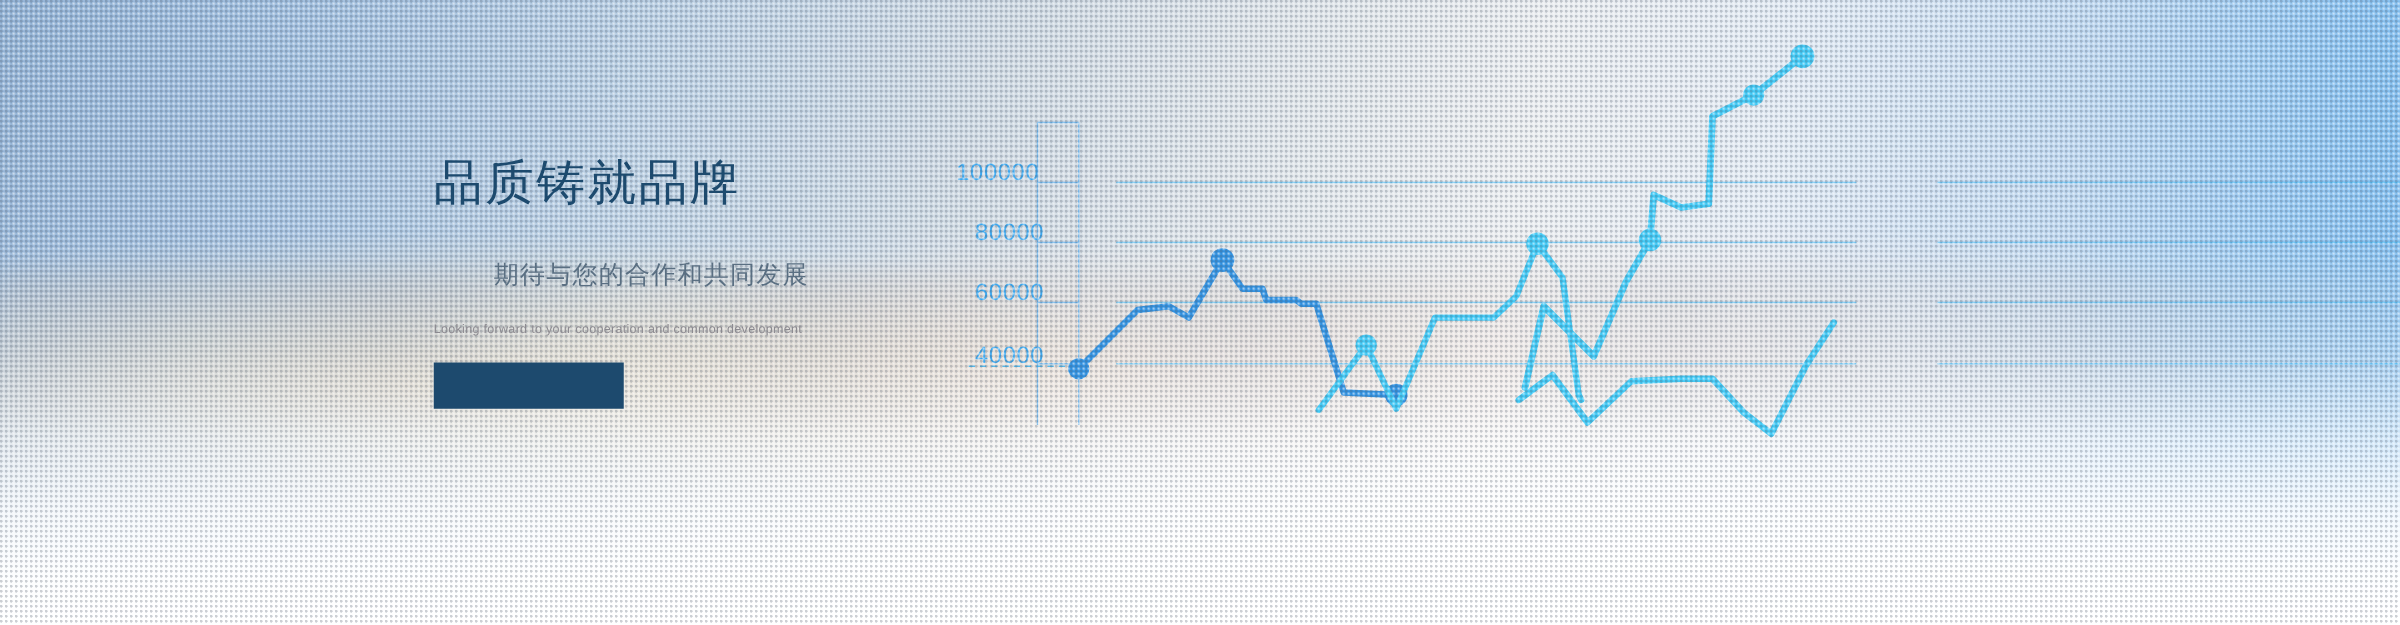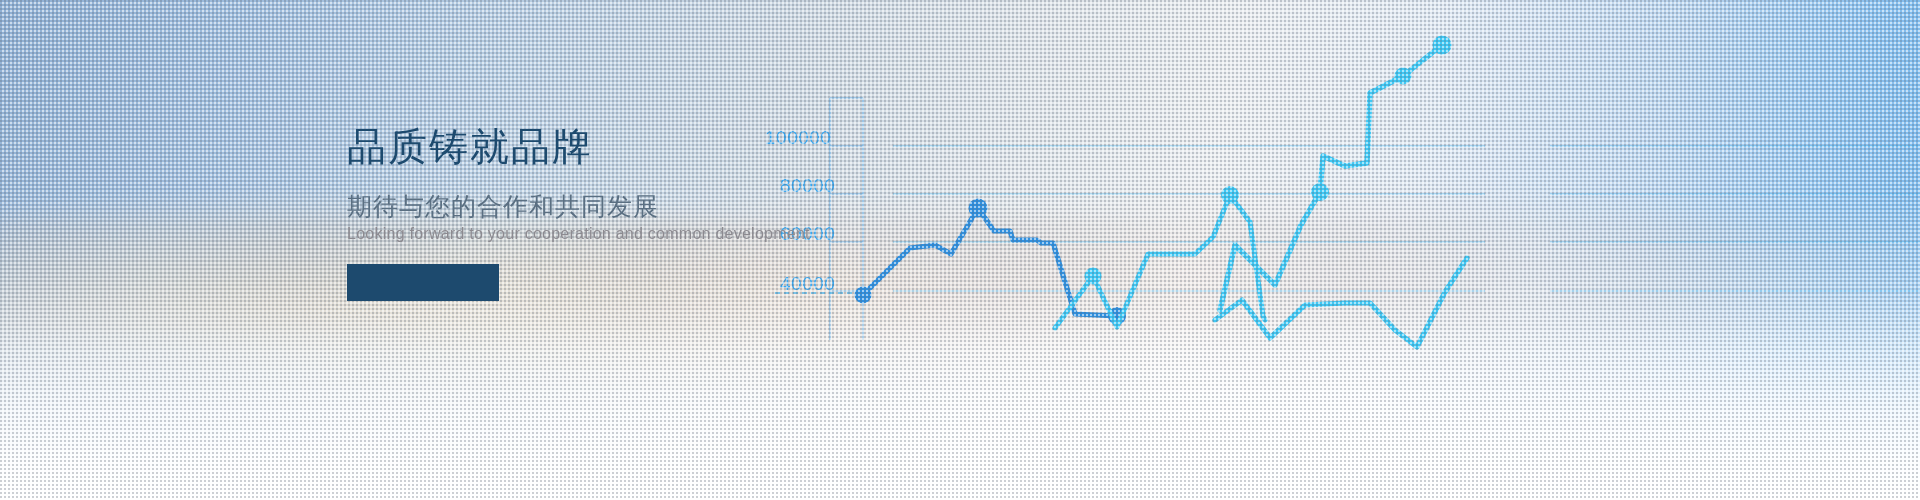--- a/index.html
+++ b/index.html
@@ -70,25 +70,25 @@
     background-position:0 0, 2px 2px;
     pointer-events:none;
   }
   
   #copy{position:absolute;left:347px;top:124px;width:380px;border-radius:13px;}
   .h1{
     font-size:39px;line-height:1.18;letter-spacing:2px;
     color:#1d4a6e;font-weight:400;white-space:nowrap;
   }
   .h2{
-    margin-top:20px;font-size:25px;letter-spacing:1px;
-    color:#5a6f82;font-weight:400;white-space:nowrap;
+    margin-top:36px;font-size:20px;letter-spacing:1px;
+    color:#5a6f82;font-weight:400;white-space:nowrap;padding-left:48px;
   }
   .h3{
-    margin-top:2px;font-size:16px;letter-spacing:.25px;
+    margin-top:25px;font-size:10px;letter-spacing:.25px;
     color:#8c8a90;font-weight:400;white-space:nowrap;
   }
   #cta{
     margin-top:21px;width:152px;height:37px;
     background:#1d4a6e;border:none;cursor:pointer;
     color:#ffffff;font-size:14px;letter-spacing:1px;
     display:flex;align-items:center;justify-content:center;
   }
   
   #chart{position:absolute;left:745px;top:0;width:1175px;height:500px;}

